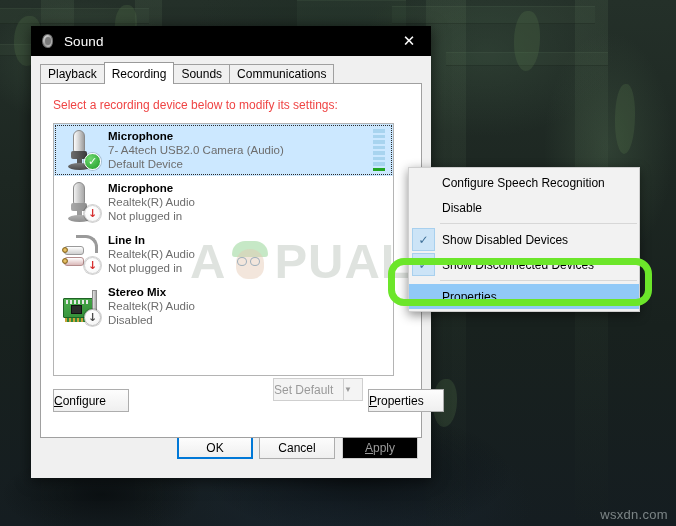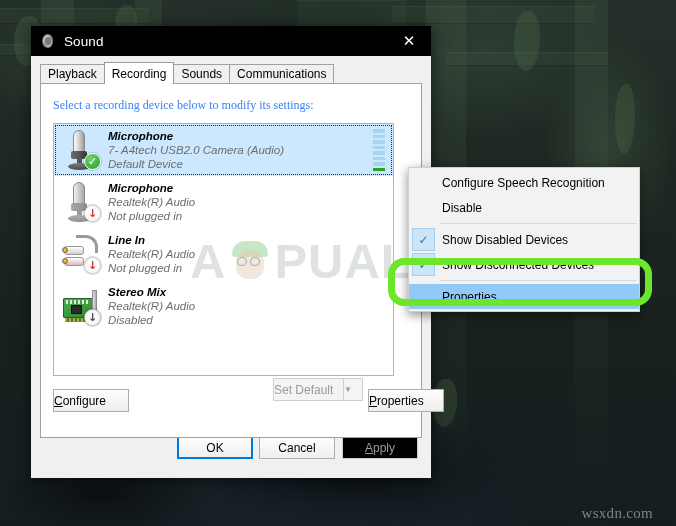--- a/index.html
+++ b/index.html
@@ -129,23 +129,22 @@
     position: relative;
     margin: 0 9px 0 9px;
     height: 355px;
     background: #ffffff;
     border: 1px solid #a0a0a0;
     z-index: 2;
   }
 
   #instruction {
     font-size: 12px;
-    color: #3b82f6;
+    color: #ef4444;
     margin: 14px 0 0 12px;
-    font-family: Liberation Serif, serif;
   }
 
   
   #device-list {
     position: absolute;
     left: 12px; top: 39px;
     width: 341px; height: 253px;
     background: #ffffff;
     border: 1px solid #b4b4b4;
     overflow: hidden;
@@ -161,21 +160,21 @@
     background: #cce8ff;
     outline: 1px dotted #2b2b2b;
     outline-offset: -2px;
   }
   .dev-icon {
     position: relative;
     width: 42px; height: 44px;
     flex: none;
     margin-right: 6px;
   }
-  .dev-text { flex: 1; min-width: 0; font-style: italic; }
+  .dev-text { flex: 1; min-width: 0; }
   .dev-name {
     font-size: 11.5px; font-weight: bold; color: #000;
     line-height: 14px;
   }
   .dev-sub {
     font-size: 11.5px; color: #6d6d6d; line-height: 14px;
   }
 
   
   .mic .mic-head {
@@ -431,27 +430,26 @@
   #appuals-face .glass-l, #appuals-face .glass-r {
     position: absolute; top: 18px;
     width: 10px; height: 9px;
     border: 1.6px solid rgba(90,130,160,0.55);
     border-radius: 50%;
   }
   #appuals-face .glass-l { left: 10px; }
   #appuals-face .glass-r { left: 23px; }
   #wsxdn-watermark {
     position: absolute;
-    right: 23px; bottom: 4px;
-    font-size: 15px;
+    right: 8px; bottom: 4px;
+    font-size: 13px;
     color: rgba(205,215,215,0.55);
     letter-spacing: 0.3px;
     z-index: 16;
     pointer-events: none;
-    font-family: Liberation Serif, serif;
   }
 </style>
 </head>
 <body>
 
 <div id="wallpaper">
   <div class="vstripe" style="left:6%;width:5%;"></div>
   <div class="vstripe" style="left:20%;width:4%;"></div>
   <div class="vstripe" style="left:63%;width:6%;"></div>
   <div class="vstripe" style="left:85%;width:5%;"></div>

